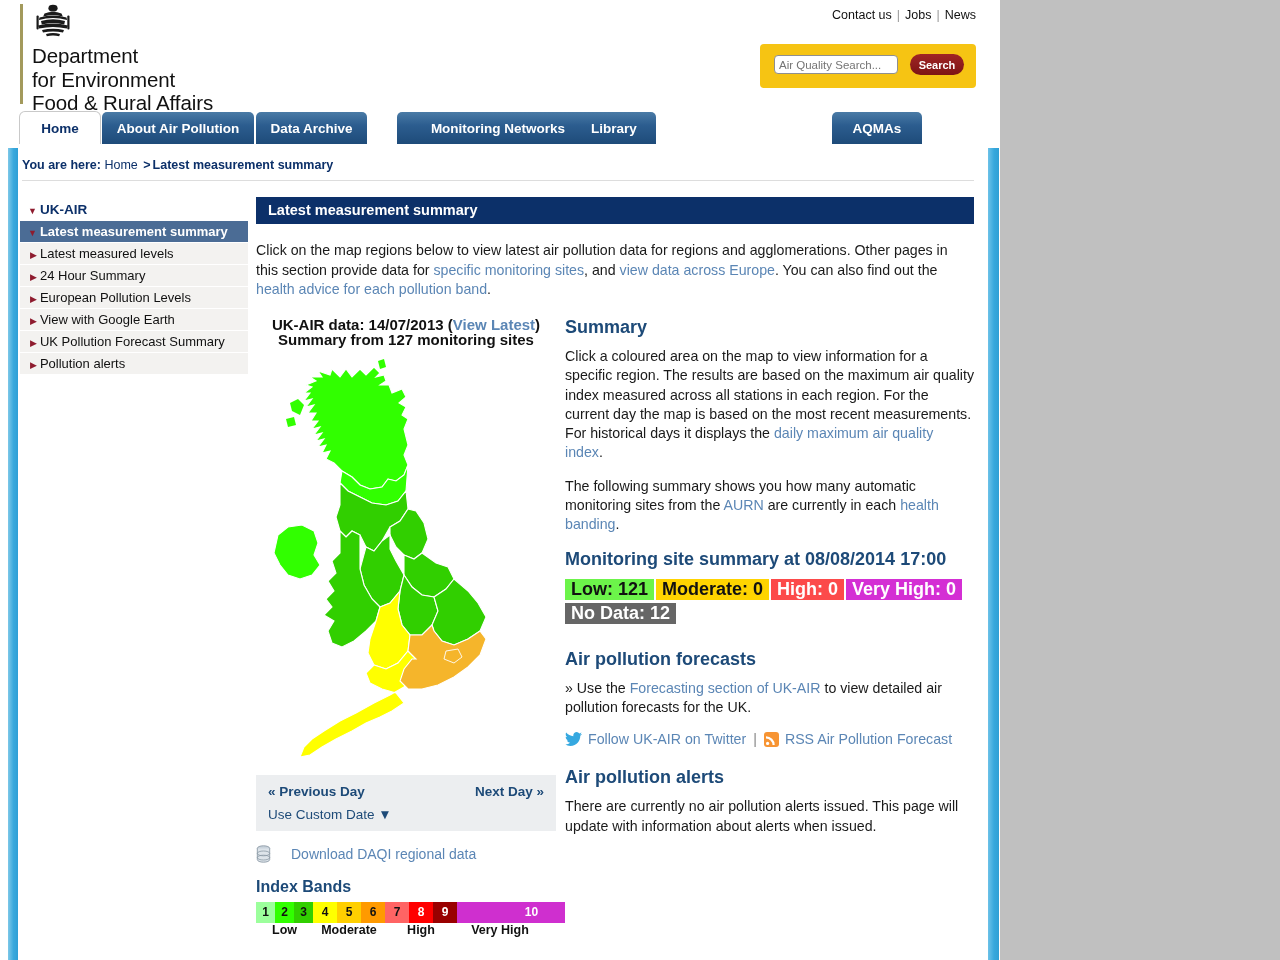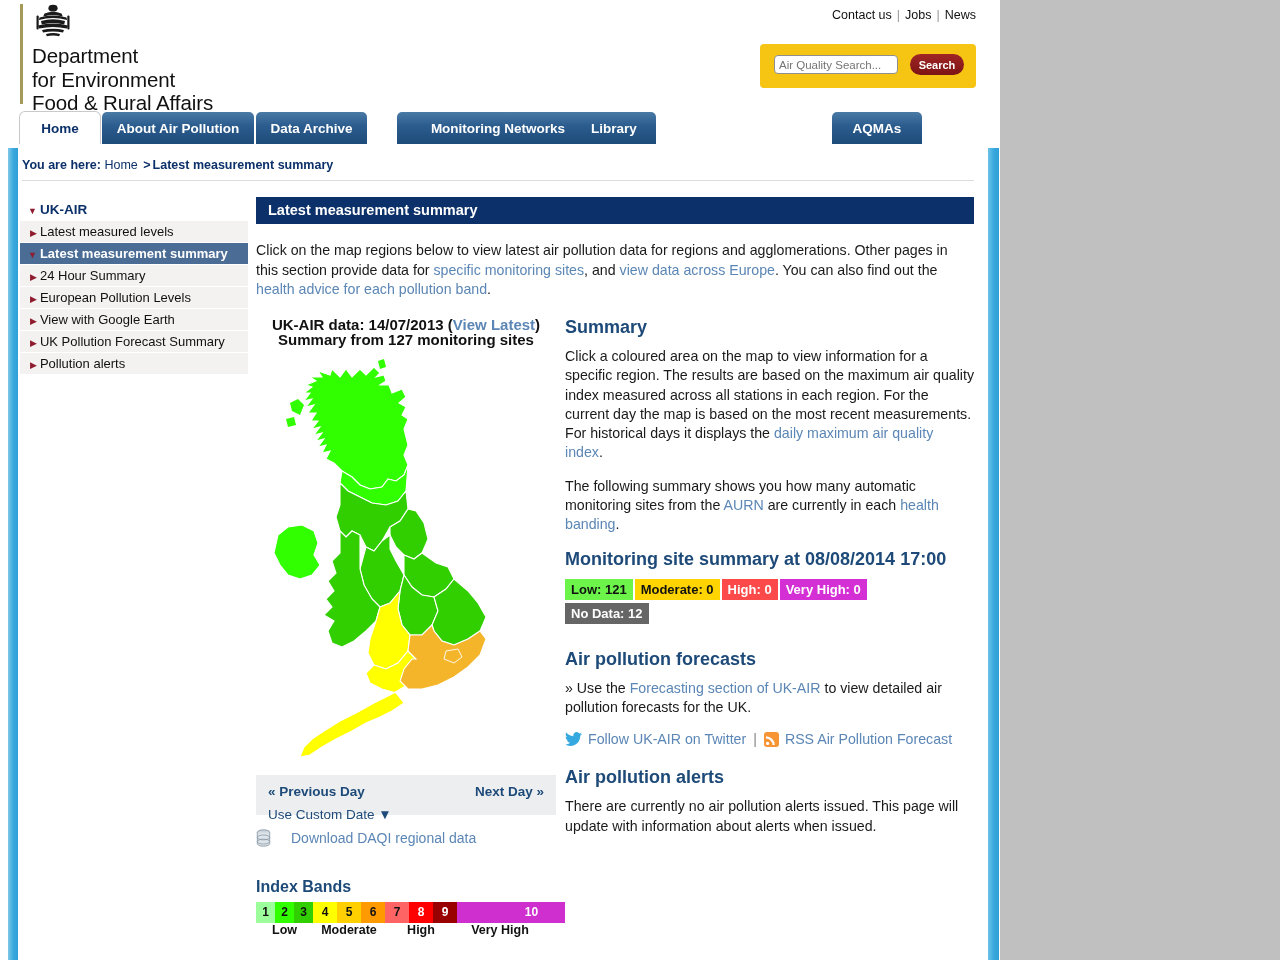--- a/index.html
+++ b/index.html
@@ -109,21 +109,21 @@
   }
   #intro { margin-top:17px; font-size:14.2px; line-height:19.5px; color:#1a1a1a; width:710px; }
   a.link { color:#5b86b5; text-decoration:none; }
 
   
   #mapcol { position:absolute; left:256px; top:317px; width:300px; }
   #map-caption { text-align:center; font-size:15px; font-weight:bold; color:#111; line-height:15px; }
   #map-caption a { color:#5b86b5; text-decoration:none; font-weight:bold; }
   #mapimg { margin-top:12px; width:300px; height:400px; }
   #daynav {
-    margin-top:12px; width:300px; height:40px; background:#eceef0;
+    margin-top:12px; width:300px; height:56px; background:#eceef0;
     position:relative; font-size:13.5px;
   }
   #prevday { position:absolute; left:12px; top:9px; color:#1d4a78; font-weight:bold; cursor:pointer; }
   #nextday { position:absolute; right:12px; top:9px; color:#1d4a78; font-weight:bold; cursor:pointer; }
   #customdate { position:absolute; left:12px; top:32px; color:#1d4a78; cursor:pointer; }
   #download-row { margin-top:14px; display:flex; align-items:center; }
   #download-link { color:#5b86b5; font-size:14px; margin-left:20px; text-decoration:none; cursor:pointer; }
 
   
   #bands-wrap { position:absolute; left:256px; top:878px; width:300px; }
@@ -132,21 +132,21 @@
   .band { flex:0 0 auto; text-align:center; line-height:21px; font-size:12px; font-weight:bold; }
   #bands-labels { position:relative; height:32px; width:288px; font-size:12.5px; font-weight:bold; color:#111; }
   #bands-labels div { position:absolute; text-align:center; line-height:14px; }
 
   
   #rightcol { position:absolute; left:565px; top:317px; width:410px; }
   h2.sec { color:#1d4a78; font-size:18px; font-weight:bold; margin:0 0 9px 0; }
   p.body { font-size:14.2px; line-height:19.3px; color:#1a1a1a; margin:0 0 14px 0; }
   #badges { margin-top:2px; }
   .badge {
-    display:inline-block; font-size:13px; font-weight:bold; padding:2px 6px;
+    display:inline-block; font-size:18px; font-weight:bold; padding:2px 6px;
     margin:0 2px 3px 0; color:#111; vertical-align:top; line-height:17px;
   }
   #forecast-line { font-size:14.2px; line-height:19.3px; color:#1a1a1a; margin:0 0 14px 0; }
   #social-row { display:flex; align-items:center; font-size:14.2px; color:#1a1a1a; }
   #social-row .sep { color:#888; margin:0 7px; }
 </style>
 </head>
 <body>
 
 <div id="right-gutter"></div>
@@ -204,22 +204,22 @@
     <a href="#">Home</a>
     <span class="gt">&gt;</span><span class="cur">Latest measurement summary</span>
   </div>
   <div id="bc-rule"></div>
 
   <div id="sidebar">
     <div class="side-root">
       <span class="tri">▼</span><span>UK-AIR</span>
     </div>
     <div id="sidebar-items">
+        <div class="side-item active"><span class="tri">▼</span><span>Latest measurement summary</span></div>
         <div class="side-item"><span class="tri">▶</span><span>Latest measured levels</span></div>
-        <div class="side-item active"><span class="tri">▼</span><span>Latest measurement summary</span></div>
         <div class="side-item"><span class="tri">▶</span><span>24 Hour Summary</span></div>
         <div class="side-item"><span class="tri">▶</span><span>European Pollution Levels</span></div>
         <div class="side-item"><span class="tri">▶</span><span>View with Google Earth</span></div>
         <div class="side-item"><span class="tri">▶</span><span>UK Pollution Forecast Summary</span></div>
         <div class="side-item"><span class="tri">▶</span><span>Pollution alerts</span></div>
       </div>
   </div>
 
   <div id="main">
     <div id="page-header">Latest measurement summary</div>

